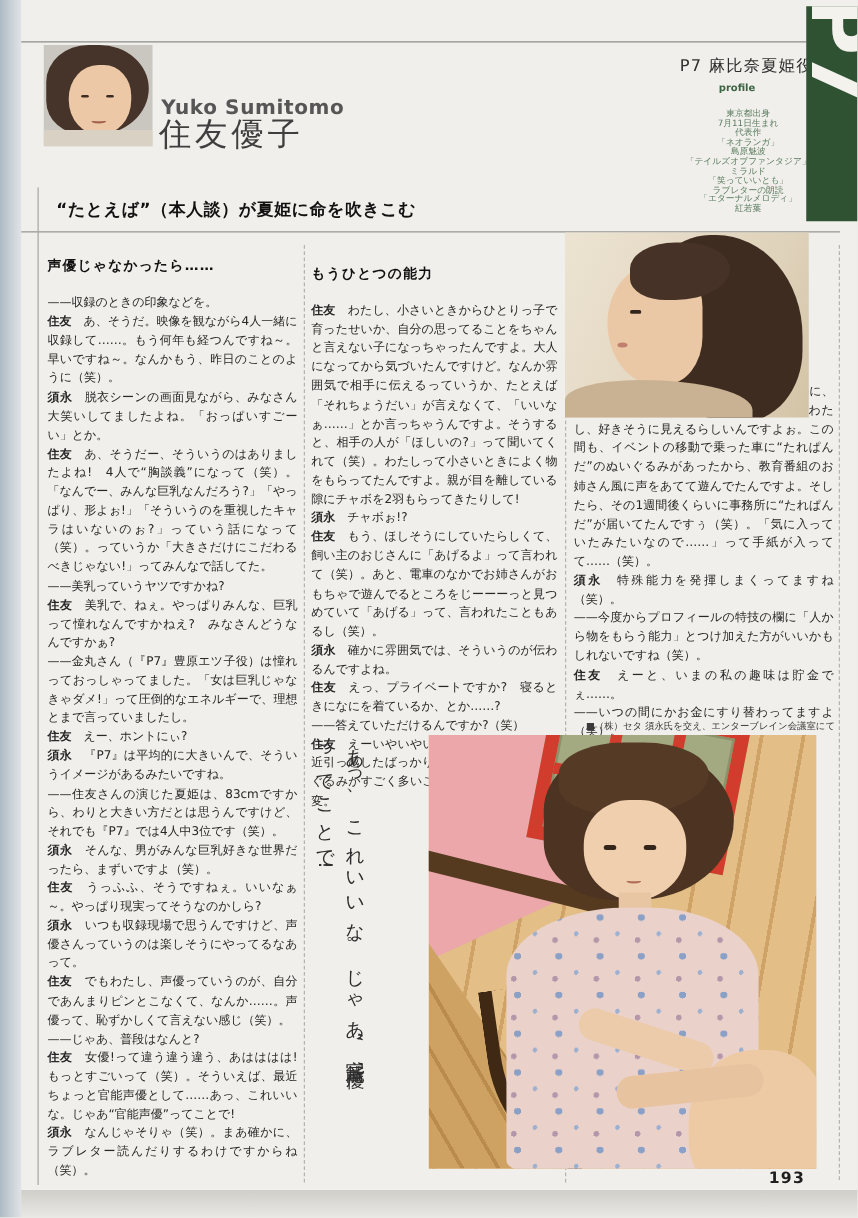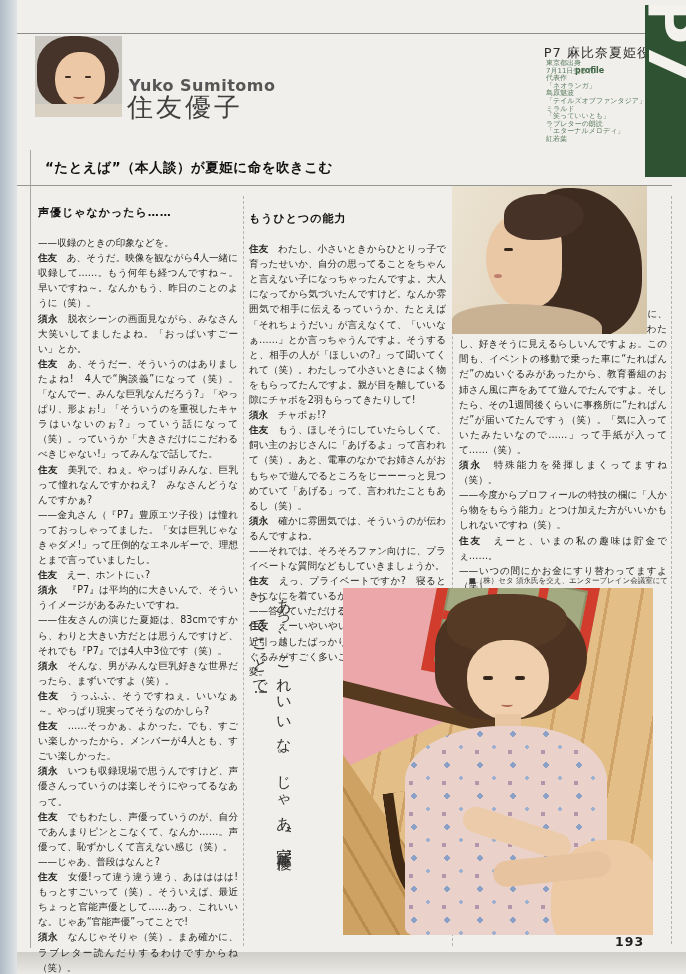--- a/index.html
+++ b/index.html
@@ -32,21 +32,21 @@
   .portrait .eye1 { left:30px; } .portrait .eye2 { left:50px; }
   .portrait .mouth { position:absolute; left:38px; top:58px; width:12px; height:5px; border-bottom:2px solid #a2604c; border-radius:50%; }
   .portrait .shirt { position:absolute; left:0; top:68px; width:87px; height:13px; background:#d9d2c4; }
   .name-en { left:129px; top:76px; font-size:16px; font-weight:bold; color:#565656; letter-spacing:.5px; }
   .name-jp { left:127px; top:90px; font-size:26px; color:#3f3f3f; letter-spacing:3px; }
   .headline { left:45px; top:159px; font-size:13.5px; font-weight:bold; color:#111; letter-spacing:.5px; }
 
   
   .role { left:455px; top:44px; width:196px; text-align:right; font-size:13px; color:#2e2e2e; letter-spacing:1px; }
   .profile-label { left:575px; top:66px; font-size:8px; font-weight:bold; color:#3c6342; }
-  .profile-lines { left:546px; top:60px; width:105px; font-size:7px; line-height:7.6px; color:#5b7d60; }
+  .profile-lines { left:546px; top:88px; width:105px; font-size:7px; line-height:7.6px; color:#5b7d60;text-align:center; }
   .profile-lines span { display:block; }
 
   
   .col { font-size:9.6px; line-height:15.1px; color:#272727; text-align:justify; }
   .col h3 { font-size:11px; font-weight:bold; color:#111; margin-bottom:15px; letter-spacing:1px; }
   .col .para b { font-weight:bold; }
   .col1 { left:38px;  top:205px; width:200px; }
   .col2 { left:249px; top:211px; width:197px; }
   .col3 { left:459px; top:291px; width:208px; }
   .caption { left:452px; top:576px; width:216px; text-align:right; font-size:7.5px; color:#3a3a3a; }
@@ -146,43 +146,42 @@
 <div class="abs vdash vd2"></div>
 <div class="abs vdash vd3"></div>
 
 <div class="abs col col1">
   <h3>声優じゃなかったら……</h3>
   <div>
       <div class="para">——収録のときの印象などを。</div>
       <div class="para"><b>住友</b>　あ、そうだ。映像を観ながら4人一緒に収録して……。もう何年も経つんですね～。早いですね～。なんかもう、昨日のことのように（笑）。</div>
       <div class="para"><b>須永</b>　脱衣シーンの画面見ながら、みなさん大笑いしてましたよね。「おっぱいすごーい」とか。</div>
       <div class="para"><b>住友</b>　あ、そうだー、そういうのはありましたよね!　4人で“胸談義”になって（笑）。「なんでー、みんな巨乳なんだろう?」「やっぱり、形よぉ!」「そういうのを重視したキャラはいないのぉ?」っていう話になって（笑）。っていうか「大きさだけにこだわるべきじゃない!」ってみんなで話してた。</div>
+      <div class="para">——美乳っていうヤツですかね?</div>
       <div class="para"><b>住友</b>　美乳で、ねぇ。やっぱりみんな、巨乳って憧れなんですかねえ?　みなさんどうなんですかぁ?</div>
       <div class="para">——金丸さん（『P7』豊原エツ子役）は憧れっておっしゃってました。「女は巨乳じゃなきゃダメ!」って圧倒的なエネルギーで、理想とまで言っていましたし。</div>
       <div class="para"><b>住友</b>　えー、ホントにぃ?</div>
       <div class="para"><b>須永</b>　『P7』は平均的に大きいんで、そういうイメージがあるみたいですね。</div>
       <div class="para">——住友さんの演じた夏姫は、83cmですから、わりと大きい方だとは思うんですけど、それでも『P7』では4人中3位です（笑）。</div>
       <div class="para"><b>須永</b>　そんな、男がみんな巨乳好きな世界だったら、まずいですよ（笑）。</div>
       <div class="para"><b>住友</b>　うっふふ、そうですねぇ。いいなぁ～。やっぱり現実ってそうなのかしら?</div>
-      <div class="para"><b>住友</b>　……そっかぁ、よかった。でも、すごい楽しかったから。メンバーが4人とも、すごい楽しかった。</div>
       <div class="para"><b>須永</b>　いつも収録現場で思うんですけど、声優さんっていうのは楽しそうにやってるなあって。</div>
       <div class="para"><b>住友</b>　でもわたし、声優っていうのが、自分であんまりピンとこなくて、なんか……。声優って、恥ずかしくて言えない感じ（笑）。</div>
       <div class="para">——じゃあ、普段はなんと?</div>
       <div class="para"><b>住友</b>　女優!って違う違う違う、あはははは!　もっとすごいって（笑）。そういえば、最近ちょっと官能声優として……あっ、これいいな。じゃあ“官能声優”ってことで!</div>
       <div class="para"><b>須永</b>　なんじゃそりゃ（笑）。まあ確かに、ラブレター読んだりするわけですからね（笑）。</div>
     </div>
 </div>
 <div class="abs col col2">
   <h3>もうひとつの能力</h3>
   <div>
       <div class="para"><b>住友</b>　わたし、小さいときからひとりっ子で育ったせいか、自分の思ってることをちゃんと言えない子になっちゃったんですよ。大人になってから気づいたんですけど。なんか雰囲気で相手に伝えるっていうか、たとえば「それちょうだい」が言えなくて、「いいなぁ……」とか言っちゃうんですよ。そうすると、相手の人が「ほしいの?」って聞いてくれて（笑）。わたしって小さいときによく物をもらってたんですよ。親が目を離している隙にチャボを2羽もらってきたりして!</div>
       <div class="para"><b>須永</b>　チャボぉ!?</div>
       <div class="para"><b>住友</b>　もう、ほしそうにしていたらしくて、飼い主のおじさんに「あげるよ」って言われて（笑）。あと、電車のなかでお姉さんがおもちゃで遊んでるところをじーーーっと見つめていて「あげる」って、言われたこともあるし（笑）。</div>
       <div class="para"><b>須永</b>　確かに雰囲気では、そういうのが伝わるんですよね。</div>
-      <div class="para">——それでは、そろそろファン向けに、プライベートな質問などもしていきましょうか。</div>
       <div class="para"><b>住友</b>　えっ、プライベートですか?　寝るときになにを着ているか、とか……?</div>
       <div class="para">——答えていただけるんですか?（笑）</div>
       <div class="para"><b>住友</b>　えーいやいやいや（笑）。えーと、最近引っ越したばっかりなんですけどぉ、ぬいぐるみがすごく多いことに気づいて、もう大変。</div>
     </div>
 </div>
 <div class="abs col col3">
   <div>
       <div class="para">——集めてるんですか?</div>
       <div class="para"><b>住友</b>　いえ、集めてないんですよぉ。なのに、気がついたらいっぱいになっちゃって。わたし、好きそうに見えるらしいんですよぉ。この間も、イベントの移動で乗った車に“たれぱんだ”のぬいぐるみがあったから、教育番組のお姉さん風に声をあてて遊んでたんですよ。そしたら、その1週間後くらいに事務所に“たれぱんだ”が届いてたんですぅ（笑）。「気に入っていたみたいなので……」って手紙が入ってて……（笑）。</div>
       <div class="para"><b>須永</b>　特殊能力を発揮しまくってますね（笑）。</div>

